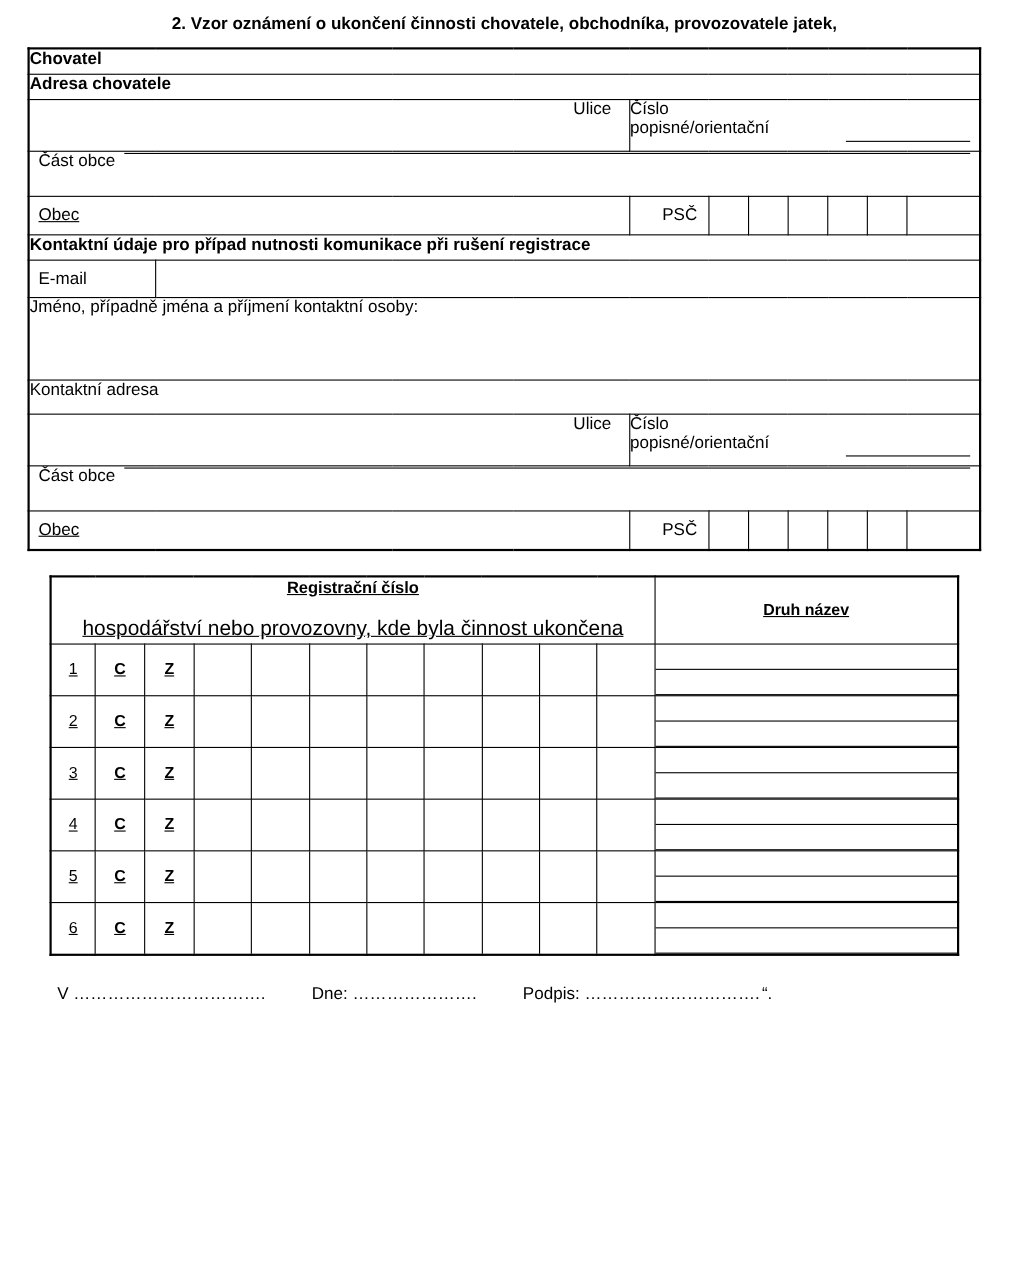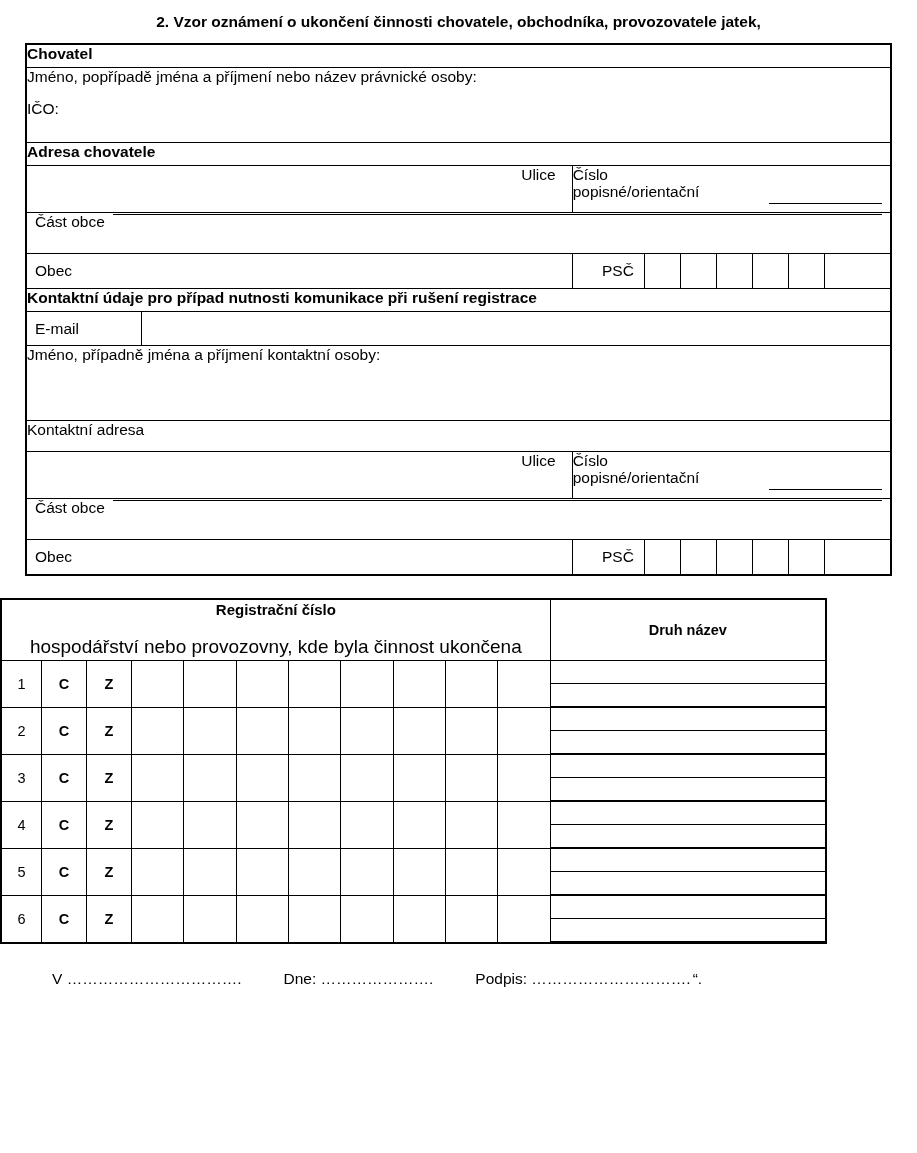--- a/index.html
+++ b/index.html
@@ -106,20 +106,21 @@
     box-sizing: border-box;
   }
 
   .obec-row td { height: 34px; }
   .obec-cell {
     display: flex;
     align-items: center;
     height: 34px;
     padding: 0 8px;
     box-sizing: border-box;
+    text-decoration: underline;
   }
   .psc-label {
     text-align: right;
     padding: 0 10px 0 0;
     font-size: 15.5px;
     line-height: 34px;
   }
   .psc-box {
     border-left: 1.6px solid #000;
   }
@@ -128,20 +129,22 @@
   .tel-lbl { padding: 0 8px; line-height: 33px; }
   .email-row td { height: 33px; }
 
   .kontakt-jmeno { height: 74px; }
   .kontakt-adresa { height: 30px; }
 
   
   .reg-wrap {
     margin: 22px 0 0 0;
     display: flex;
+    justify-content: center;
+    text-decoration: underline;
   }
   table.reg {
     border-collapse: collapse;
     table-layout: fixed;
     width: 827px;
     border: 2.5px solid #000;
   }
   table.reg td, table.reg th {
     border: 1.6px solid #000;
     padding: 0;
@@ -216,27 +219,20 @@
         <col style="width:36px">
         <col style="width:36px">
         <col style="width:66px">
       </colgroup>
 
       <tbody>
           <tr>
         <td colspan="11" class="sec-head">Chovatel</td>
       </tr>
 
-      <tr>
-        <td colspan="11" class="cellpad tall-2">
-          <div>Jméno, popřípadě jména a příjmení nebo název právnické osoby:</div>
-          <div style="height:14px"></div>
-          <div>IČO:</div>
-        </td>
-      </tr>
 
       <tr>
         <td colspan="11" class="sec-head">Adresa chovatele</td>
       </tr>
 
       <tr class="ulice-row">
         <td colspan="4">
           <div class="ulice-left">
             <span class="lbl">Ulice</span>
             <span class="fill-line"></span>

